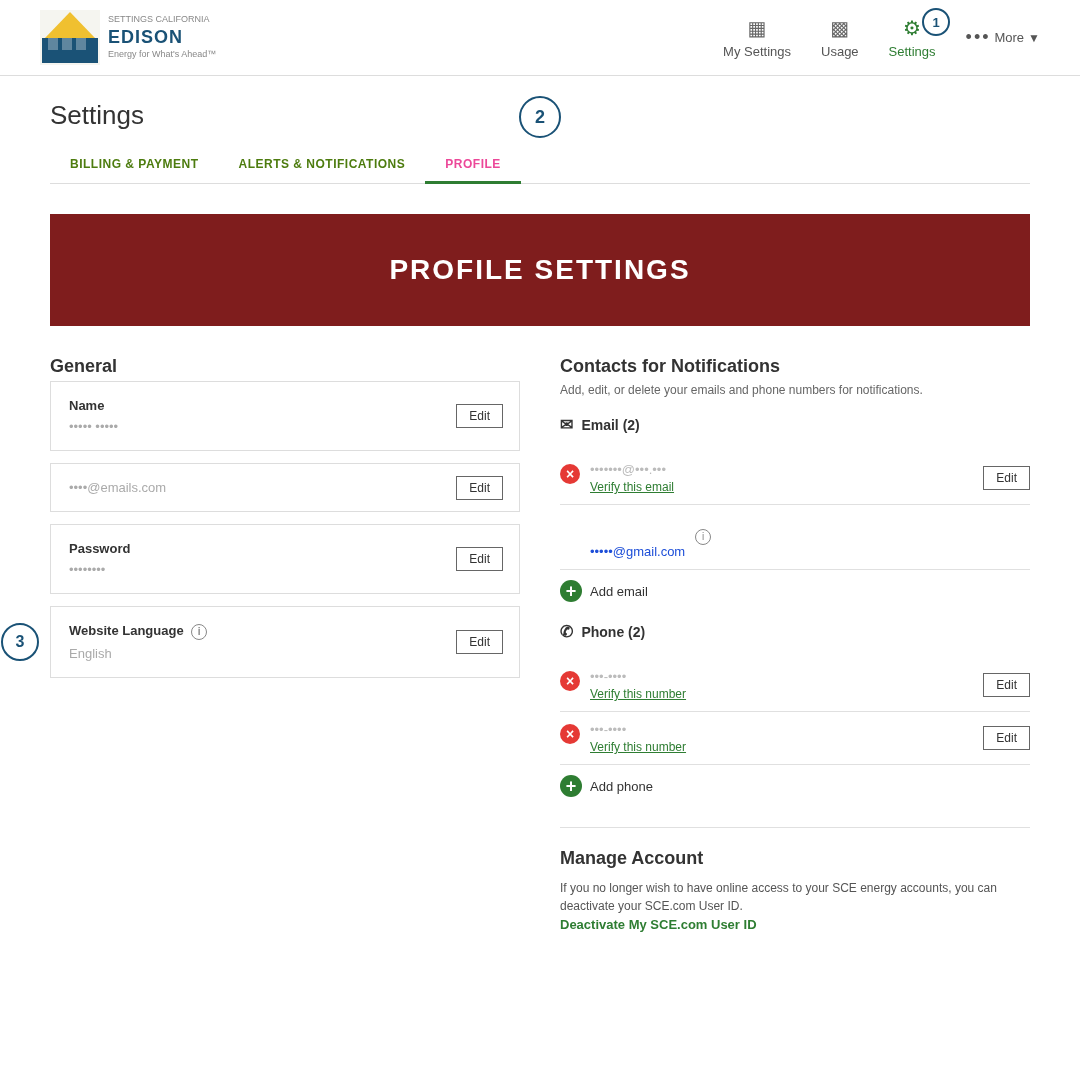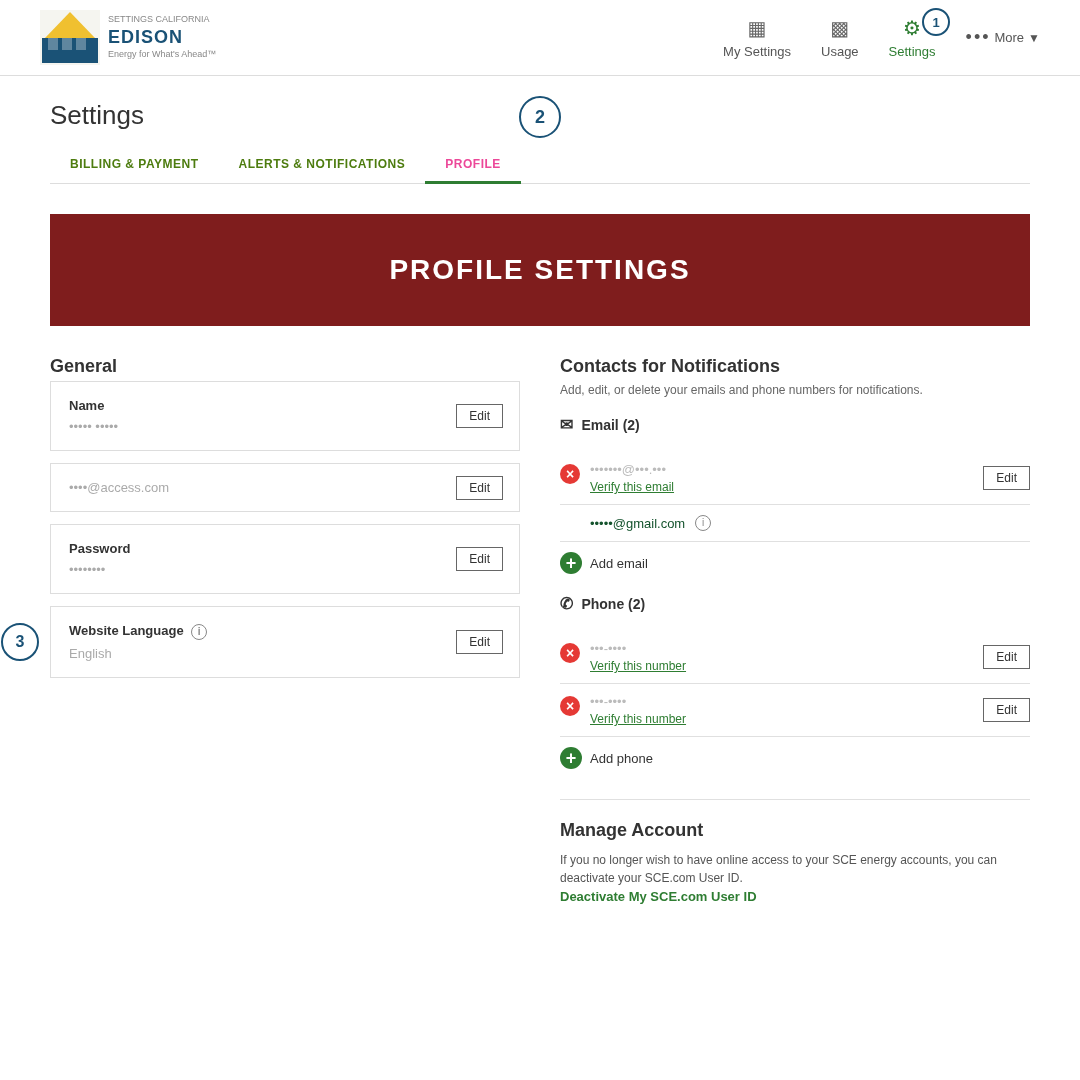--- a/index.html
+++ b/index.html
@@ -332,22 +332,23 @@
     
     .contact-row-noicon {
       display: flex;
       align-items: center;
       justify-content: space-between;
       padding: 10px 0;
       border-bottom: 1px solid #e0e0e0;
     }
     .contact-row-noicon .contact-value {
       font-size: 13px;
-      color: #14532d;
+      color: #1d4ed8;
       padding-left: 30px;
+      margin-top: 29px;
     }
   </style>
 </head>
 <body>
 
 <div class="top-nav">
   <div class="logo-area">
 
     <svg width="60" height="55" viewBox="0 0 60 55">
       <rect x="0" y="0" width="60" height="55" fill="#f5f5f0"></rect>
@@ -416,21 +417,21 @@
   <div class="left-col">
     <div class="section-title">General</div>
 
     <div class="settings-card">
       <div class="field-label">Name</div>
       <div class="field-value">••••• •••••</div>
       <button class="edit-btn">Edit</button>
     </div>
 
     <div class="settings-card">
-      <div class="field-value">••••@access.com</div>
+      <div class="field-value">••••@emails.com</div>
       <button class="edit-btn">Edit</button>
     </div>
 
     <div class="settings-card">
       <div class="field-label">Password</div>
       <div class="field-value">••••••••</div>
       <button class="edit-btn">Edit</button>
     </div>
 
     <div class="settings-card" style="position:relative;">

